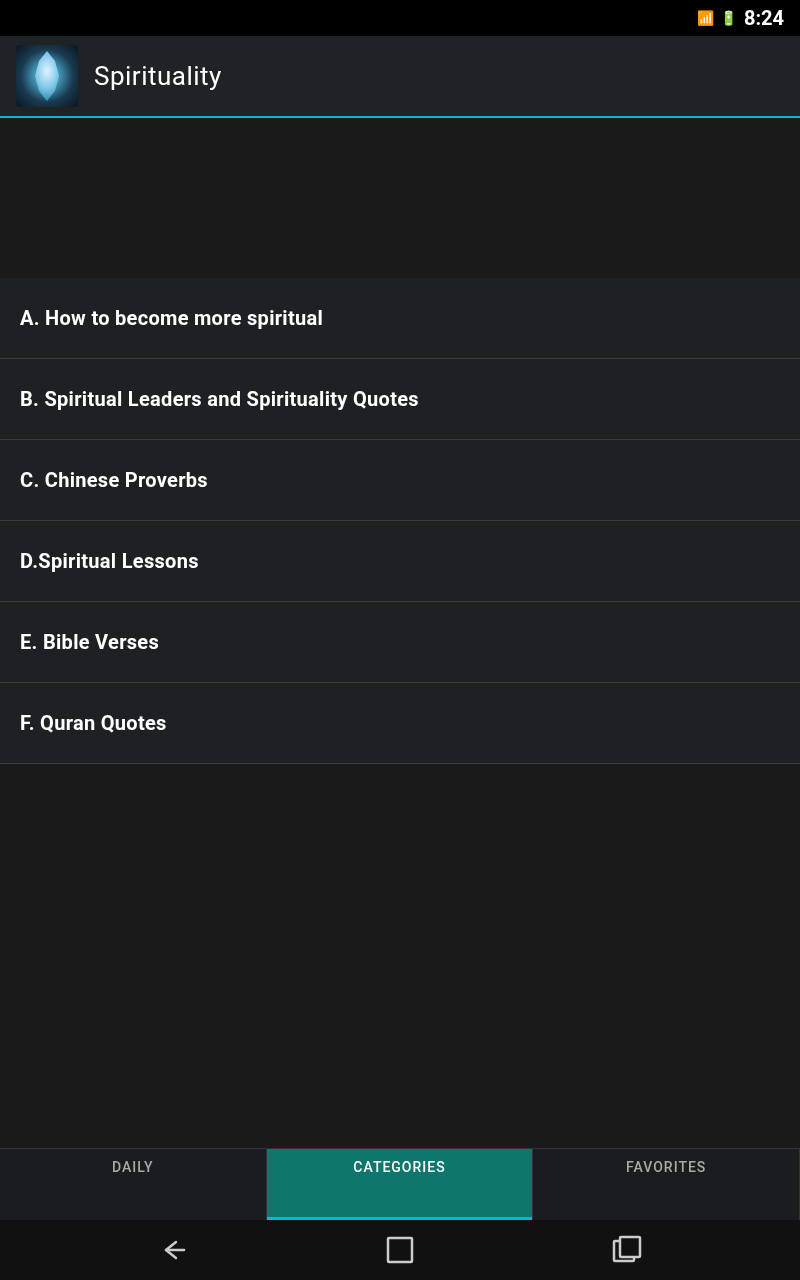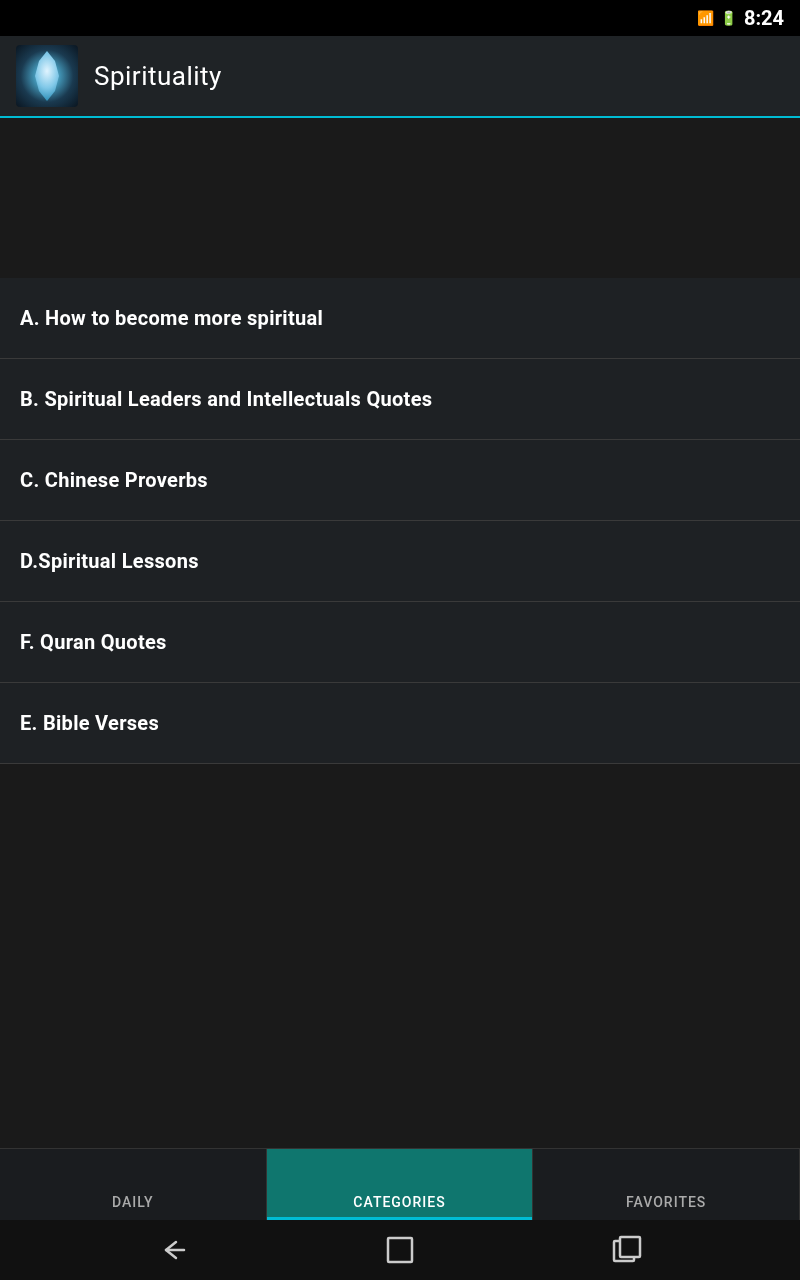--- a/index.html
+++ b/index.html
@@ -130,21 +130,21 @@
       background-color: #1a1c1f;
       display: flex;
       border-top: 1px solid #333;
     }
 
     .tab-item {
       flex: 1;
       display: flex;
       flex-direction: column;
       align-items: center;
-      justify-content: flex-end;
+      justify-content: flex-start;
       cursor: pointer;
       position: relative;
       padding: 10px 16px;
     }
 
     .tab-item.active {
       background-color: #0f766e;
     }
 
     .tab-item.active::after {
@@ -231,37 +231,37 @@
 
   <div class="banner-area"></div>
 
   <div class="category-list">
 
     <div class="category-item">
       <span class="category-item-label">A. How to become more spiritual</span>
     </div>
 
     <div class="category-item">
-      <span class="category-item-label">B. Spiritual Leaders and Intellectuals Quotes</span>
+      <span class="category-item-label">B. Spiritual Leaders and Spirituality Quotes</span>
     </div>
 
     <div class="category-item">
       <span class="category-item-label">C. Chinese Proverbs</span>
     </div>
 
     <div class="category-item">
       <span class="category-item-label">D.Spiritual Lessons</span>
     </div>
 
     <div class="category-item">
+      <span class="category-item-label">E. Bible Verses</span>
+    </div>
+
+    <div class="category-item">
       <span class="category-item-label">F. Quran Quotes</span>
-    </div>
-
-    <div class="category-item">
-      <span class="category-item-label">E. Bible Verses</span>
     </div>
 
   </div>
 </div>
 
 <div class="bottom-tab-bar">
   <div class="tab-item">
     <span class="tab-label">DAILY</span>
   </div>
   <div class="tab-divider"></div>

